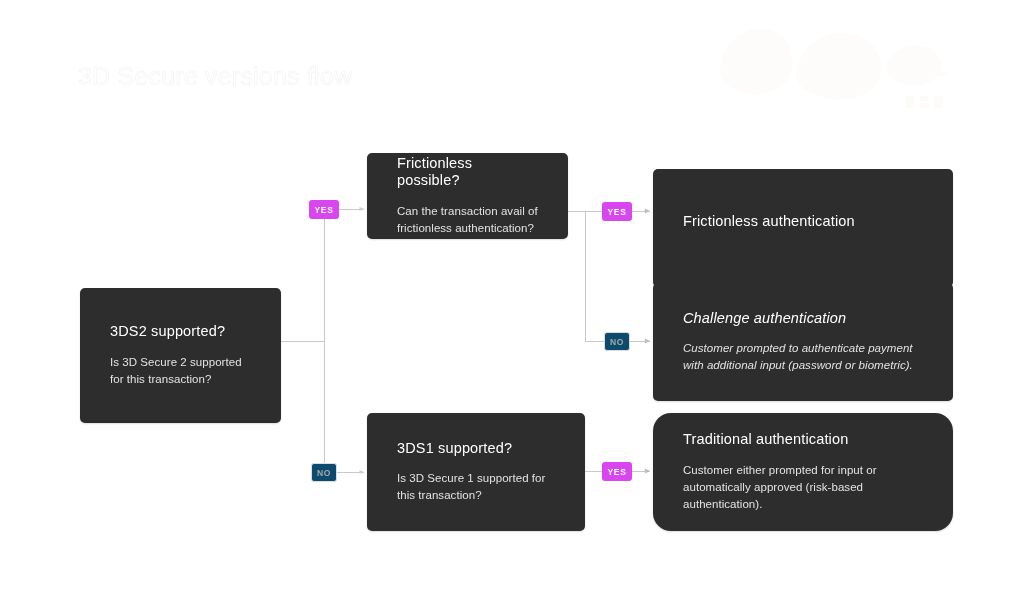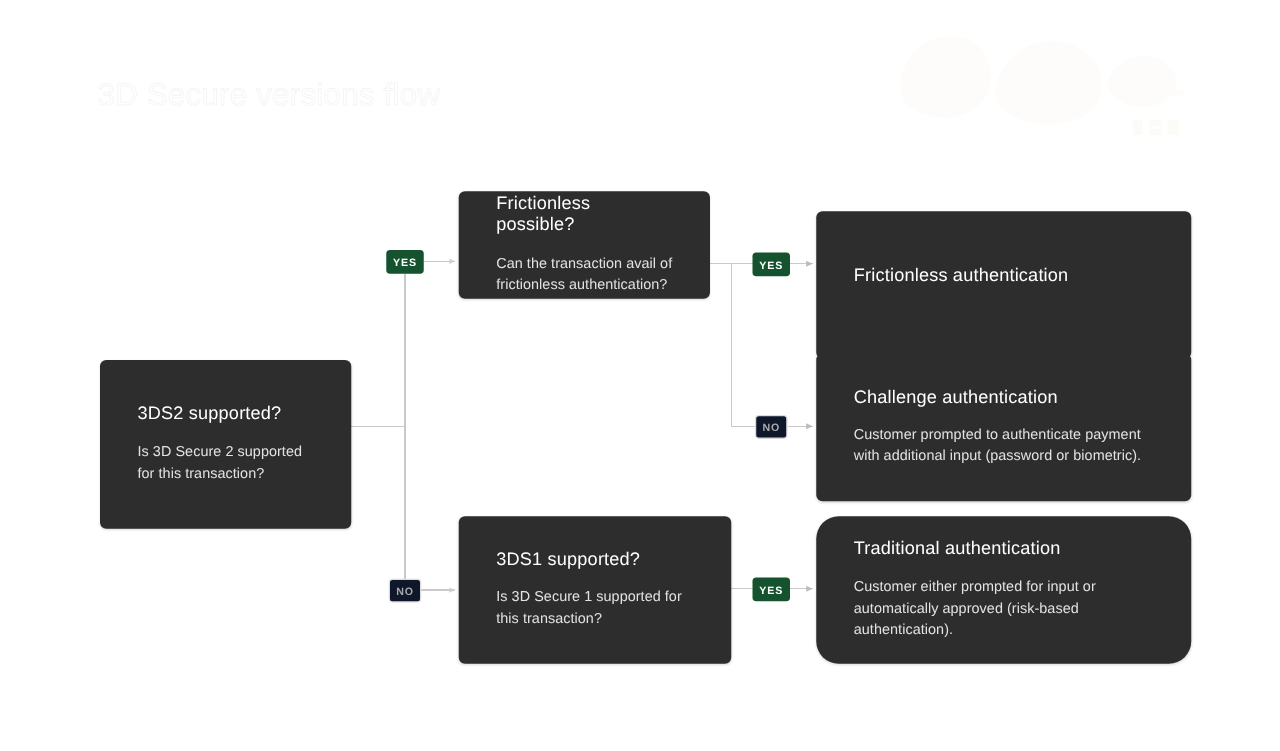--- a/index.html
+++ b/index.html
@@ -79,43 +79,43 @@
     font-size: 11.5px;
     font-weight: 400;
     line-height: 1.48;
     letter-spacing: 0.05px;
   }
 
   #node-3ds2        { left: 80px;  top: 288px; width: 201px; height: 135px; }
   #node-frictionless-q { left: 367px; top: 153px; width: 201px; height: 86px; }
   #node-3ds1-q      { left: 367px; top: 413px; width: 218px; height: 118px; }
   #node-frictionless-auth { left: 653px; top: 153px; width: 300px; height: 118px; margin-top: 16px; }
-  #node-challenge-auth    { left: 653px; top: 283px; width: 300px; height: 118px; }
+  #node-challenge-auth    { left: 653px; top: 283px; width: 300px; height: 118px; font-style: italic; }
   #node-traditional-auth  { left: 653px; top: 413px; width: 300px; height: 118px; border-radius: 18px; }
 
   
   .edge-label {
     position: absolute;
     box-sizing: border-box;
     display: flex;
     align-items: center;
     justify-content: center;
     font-size: 8.5px;
     letter-spacing: 0.7px;
     font-weight: 700;
     height: 19px;
     border-radius: 3px;
   }
   .edge-label.yes {
-    background: #14532d;
+    background: #d946ef;
     color: #ffffff;
     width: 30px;
   }
   .edge-label.no {
-    background: #0f172a;
+    background: #0c4a6e;
     color: #a8a8a8;
     border: 1px solid #dcdcdc;
     width: 26px;
   }
 
   #label-yes-3ds2      { left: 309px; top: 200px; }
   #label-no-3ds2       { left: 311px; top: 463px; }
   #label-yes-frictionless { left: 602px; top: 202px; }
   #label-no-frictionless  { left: 604px; top: 332px; }
   #label-yes-3ds1      { left: 602px; top: 462px; }

